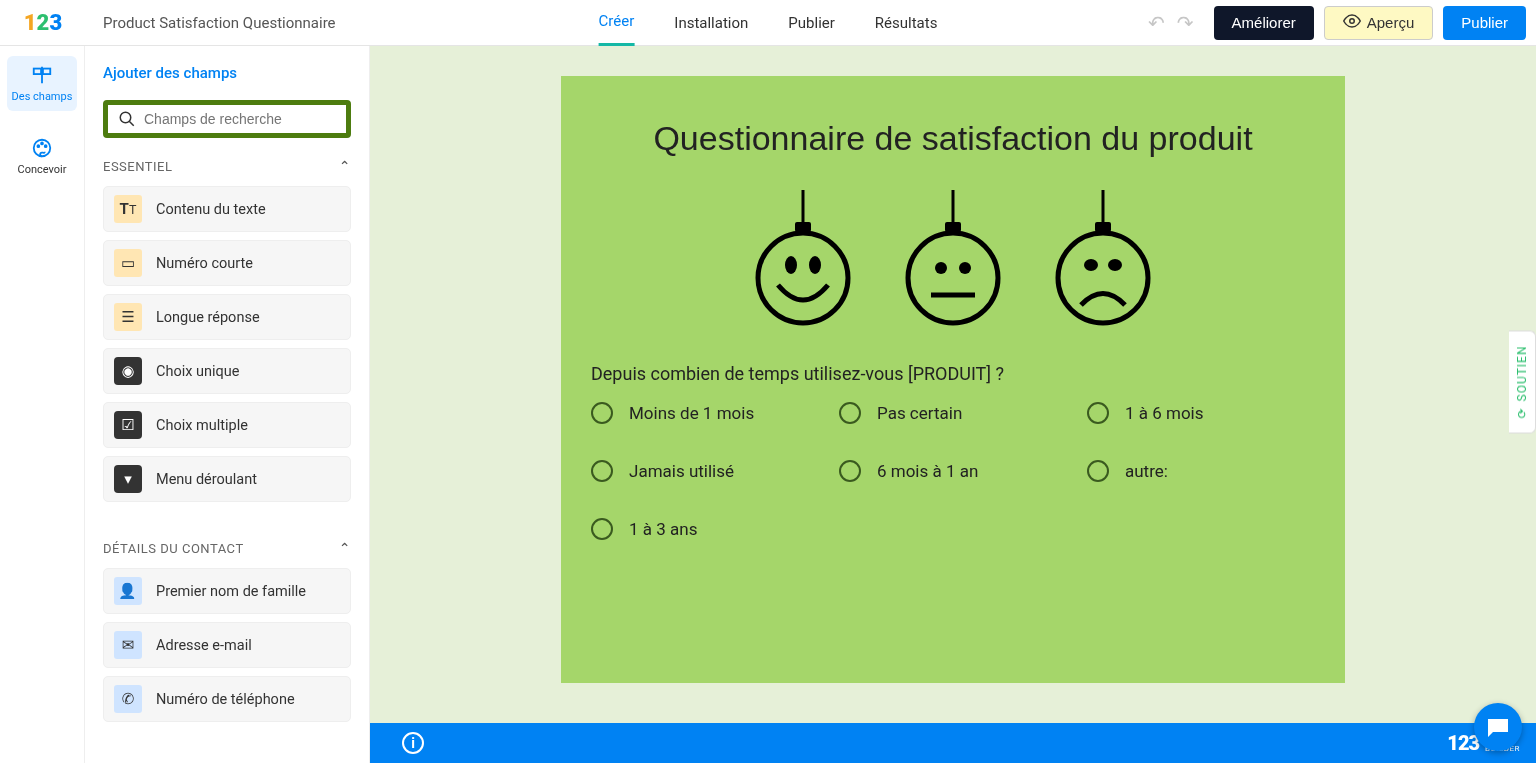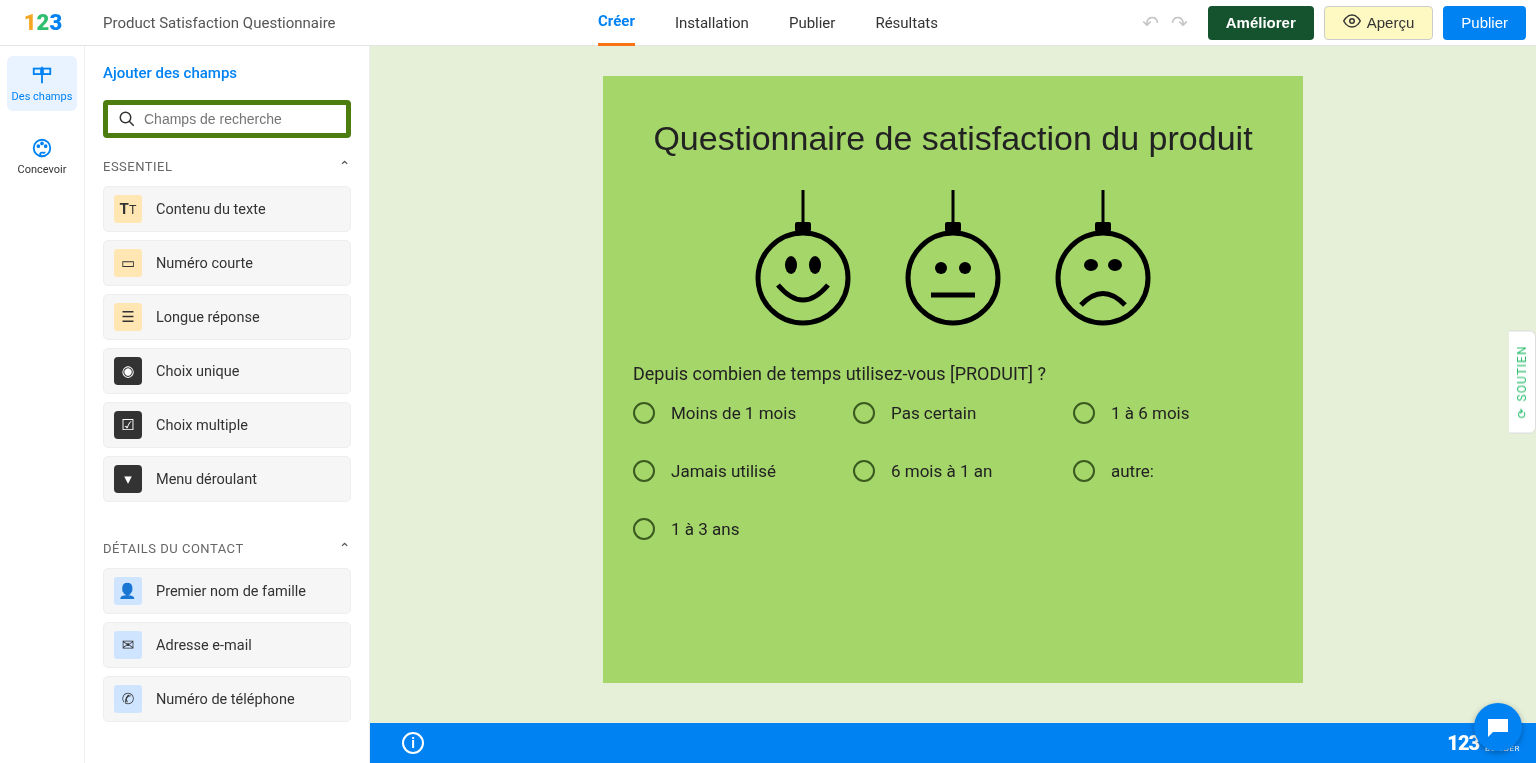--- a/index.html
+++ b/index.html
@@ -7,25 +7,25 @@
 
 .topbar { height: 46px; display: flex; align-items: center; border-bottom: 1px solid #e5e5e5; padding: 0 10px 0 0; }
 .logo { width: 85px; display:flex; align-items:center; justify-content:center; }
 .logo-box { display:flex; gap:1px; font-weight:900; font-size:22px; letter-spacing:-1px; }
 .logo-1 { color:#f5a623; }
 .logo-2 { color:#2dbf6e; }
 .logo-3 { color:#0082f3; }
 .form-title { color:#555; padding-left:18px; font-size:15px; }
 .top-tabs { display:flex; position:absolute; left:50%; transform:translateX(-50%); gap:40px; height:46px; align-items:center; }
 .top-tab { color:#333; font-size:15px; cursor:pointer; height:46px; display:flex; align-items:center; }
-.top-tab.active { color:#0082f3; border-bottom:3px solid #f97316; font-weight:700; }
+.top-tab.active { color:#0082f3; border-bottom:3px solid #14b8a6; font-weight:400; }
 .top-right { margin-left:auto; display:flex; align-items:center; gap:10px; }
 .undo-redo { display:flex; gap:12px; color:#c6c6c6; font-size:20px; margin-right:10px; }
 .btn { height:34px; padding:0 18px; border-radius:4px; font-size:15px; display:flex; align-items:center; gap:6px; cursor:pointer; border:none; }
-.btn-orange { background:#14532d; color:#fff; font-weight:700; }
+.btn-orange { background:#0f172a; color:#fff; font-weight:400; }
 .btn-outline { background:#fef9c3; border:1px solid #ccc; color:#333; }
 .btn-blue { background:#0082f3; color:#fff; font-weight:500; }
 
 .main { display:flex; height:calc(100vh - 46px); }
 
 .rail { width:85px; background:#fff; border-right:1px solid #eee; display:flex; flex-direction:column; align-items:center; padding-top:10px; gap:18px; }
 .rail-item { display:flex; flex-direction:column; align-items:center; gap:4px; width:70px; padding:8px 2px; border-radius:6px; cursor:pointer; }
 .rail-item.active { background:#e8f3ff; color:#0082f3; }
 .rail-item svg { width:22px; height:22px; }
 .rail-label { font-size:11px; text-align:center; line-height:1.2; }
@@ -38,21 +38,21 @@
 .section { padding:20px 18px 10px; }
 .section-head { display:flex; justify-content:space-between; align-items:center; color:#666; font-size:13px; letter-spacing:0.5px; margin-bottom:12px; cursor:pointer; }
 .chev { color:#555; font-size:14px; }
 .field-btn { display:flex; align-items:center; gap:14px; background:#f6f6f6; border:1px solid #eee; border-radius:5px; height:46px; padding:0 10px; margin-bottom:8px; cursor:pointer; }
 .field-icon { width:28px; height:28px; background:#ffe6b3; display:flex; align-items:center; justify-content:center; border-radius:3px; color:#333; font-size:15px; }
 .field-icon.dark { background:#333; color:#fff; border-radius:4px; }
 .field-icon.blue { background:#cfe4ff; }
 .field-label { font-size:14.5px; color:#333; }
 
 .canvas { flex:1; background:#e6f0d8; display:flex; justify-content:center; overflow:auto; position:relative; padding:30px 20px 80px; }
-.page { width:700px; background:#a5d66a; padding:40px 30px 60px; }
+.page { width:784px; background:#a5d66a; padding:40px 30px 60px; }
 .page h1 { font-family: Arial, sans-serif; font-weight:400; font-size:34px; text-align:center; color:#222; line-height:1.3; margin-bottom:30px; }
 .ornaments { display:flex; justify-content:center; gap:50px; margin:10px 0 30px; }
 .orn svg { width:100px; height:140px; }
 .question { font-size:18px; color:#222; margin:14px 0 18px; }
 .opts { display:grid; grid-template-columns:1fr 1fr 1fr; column-gap:20px; row-gap:36px; }
 .opt { display:flex; align-items:center; gap:16px; font-size:17px; color:#222; }
 .radio { width:22px; height:22px; border:2px solid #3a5a1f; border-radius:50%; flex-shrink:0; }
 
 .bottom-bar { position:fixed; bottom:0; left:370px; right:0; height:40px; background:#0082f3; display:flex; align-items:center; padding:0 16px; color:#fff; }
 .bottom-link { color:#fff; background:#fff; color:#0082f3; padding:6px 14px; border-radius:4px; font-weight:500; font-size:14.5px; }

